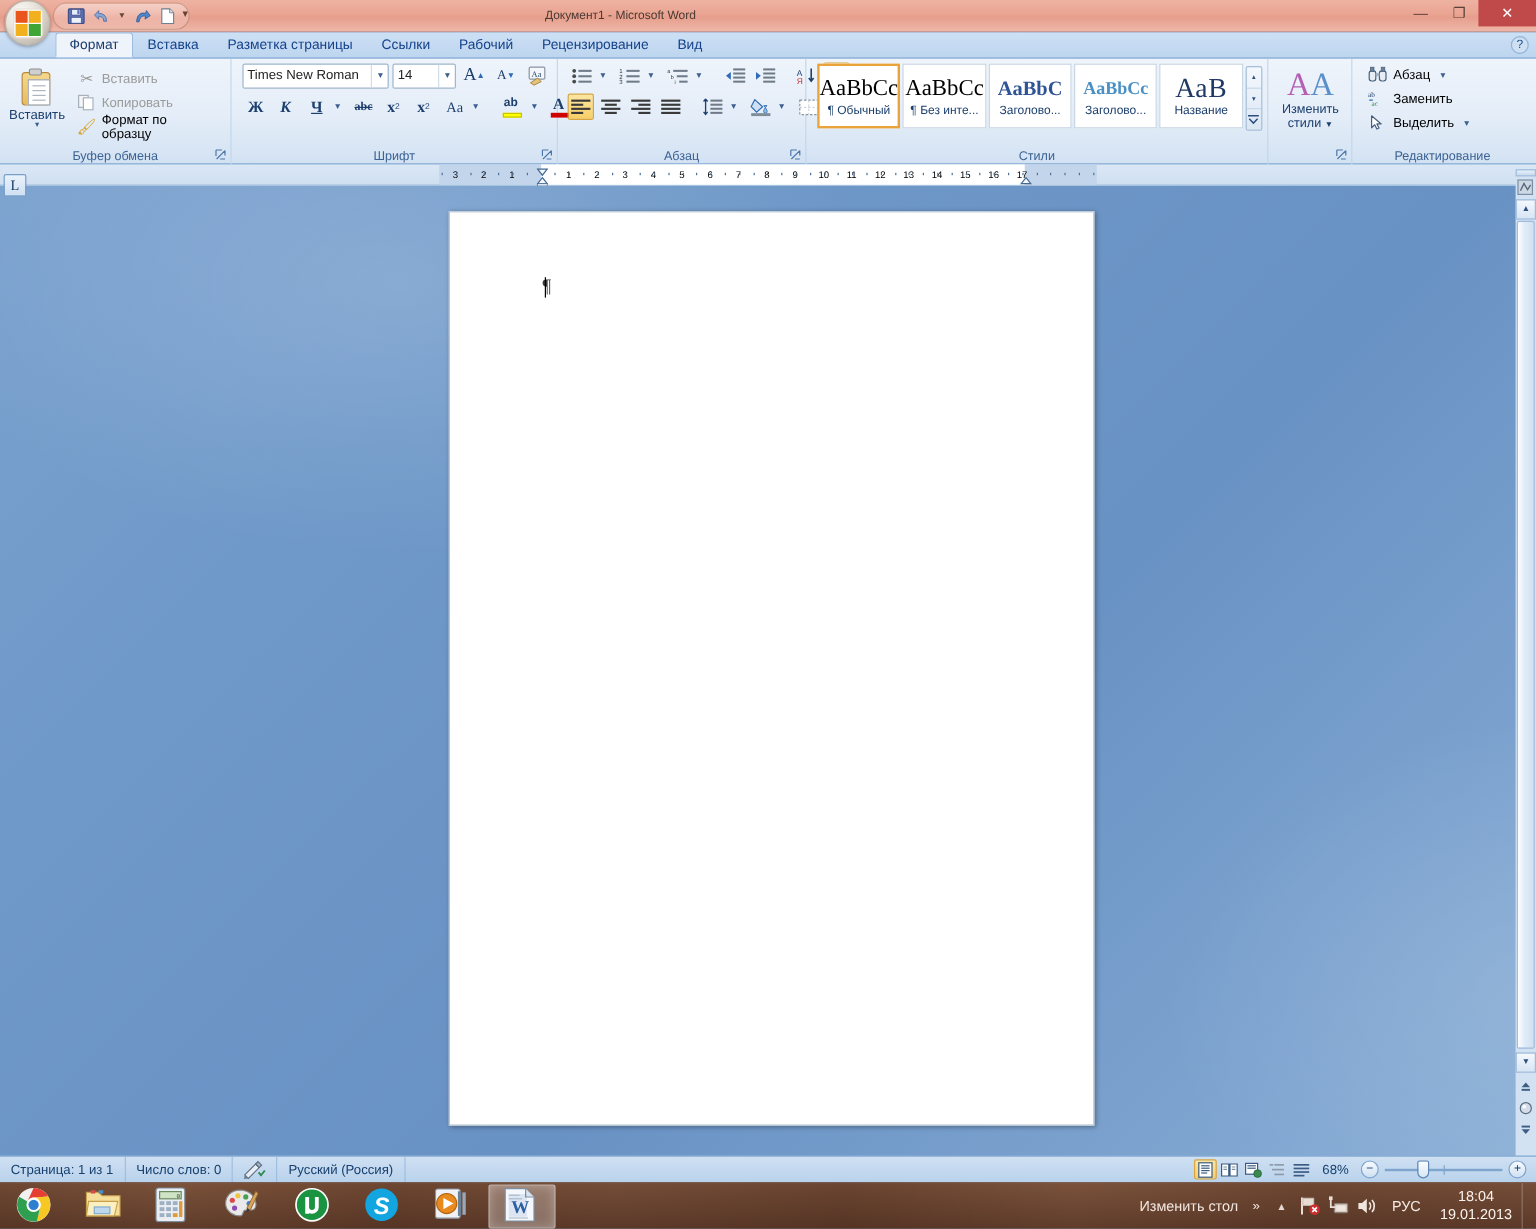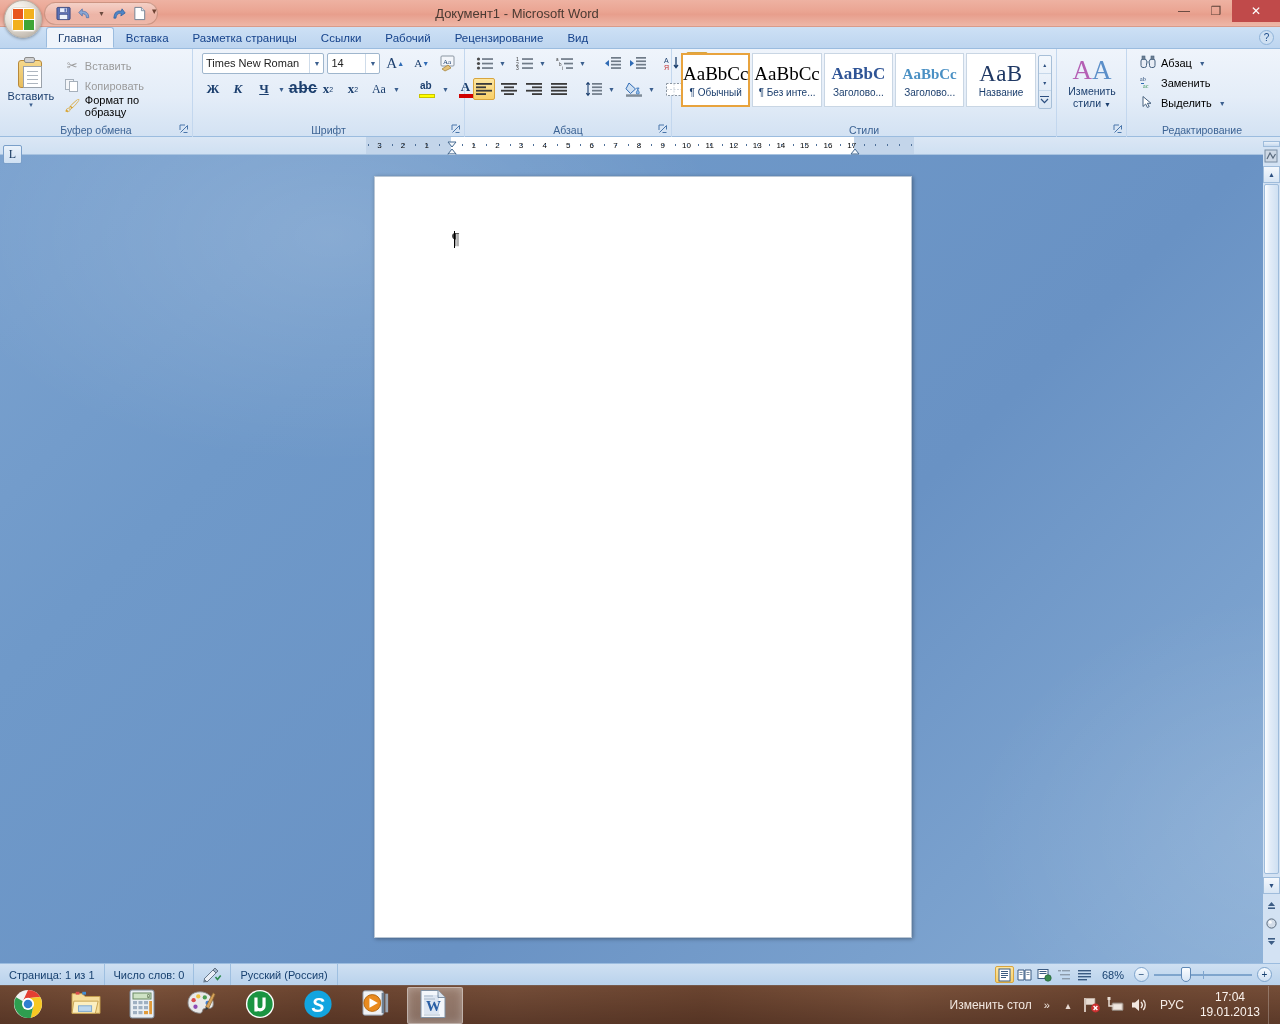--- a/index.html
+++ b/index.html
@@ -49,21 +49,21 @@
   .qat-btn {
     width: 20px; height: 19px; display: flex; align-items: center; justify-content: center;
     border-radius: 2px; cursor: default;
   }
   .qat-arrow { font-size: 7px; color: #6b4a3e; width: 9px; text-align: center; }
   .qat-caret {
     position: absolute; left: 152px; top: 6px; font-size: 9px; color: #6d4132;
   }
   .title-text {
     position: absolute; left: 0; top: 0; width: 1034px; height: 27px;
-    line-height: 27px; text-align: center; font-size: 13px; color: #4a3a33;
+    line-height: 27px; text-align: center; font-size: 10px; color: #4a3a33;
   }
   .wincontrols { position: absolute; right: 0; top: 0; height: 22px; display: flex; }
   .wc { width: 32px; height: 22px; display: flex; align-items: center; justify-content: center;
         font-size: 12px; color: #5a4038; }
   .wc.close { width: 48px; background: #c04a4a; color: #fff; }
 
   
   .tabstrip {
     position: absolute; left: 0; top: 27px; width: 1280px; height: 22px;
     background: linear-gradient(to bottom, #cde0f5 0%, #bdd5ef 100%);
@@ -170,21 +170,21 @@
   .btn.on { background: linear-gradient(to bottom,#fde6a0,#f8cf68); border-color: #d8a53e; }
   .btn .sub { font-size: 7px; vertical-align: super; }
   .btn .sub2 { font-size: 7px; vertical-align: sub; }
   .btn-split { display: flex; align-items: center; border: 1px solid transparent; border-radius: 2px; }
   .caret { font-size: 7px; color: #3b5f8f; padding: 0 3px; }
   .sep-v { width: 1px; height: 20px; background: #c3d7ee; margin: 0 3px; }
 
   .bold-x { font-family: "Liberation Serif", serif; font-weight: bold; font-size: 13px; }
   .ital-k { font-family: "Liberation Serif", serif; font-style: italic; font-weight: bold; font-size: 13px; }
   .und-u { font-family: "Liberation Serif", serif; font-weight: bold; font-size: 13px; text-decoration: underline; }
-  .strike { font-family: Liberation Mono, monospace; font-size: 16px; text-decoration: line-through; font-weight: bold; }
+  .strike { font-family: Liberation Serif, serif; font-size: 10px; text-decoration: line-through; font-weight: bold; }
 
   .hl-btn { position: relative; width: 21px; height: 21px; }
   .hl-btn .glyph { font-size: 10px; font-weight: bold; position: absolute; top: 1px; left: 3px; color: #1c3f6e; }
   .hl-btn .bar { position: absolute; left: 2px; bottom: 2px; width: 16px; height: 4px; background: #ffff00; border: 1px solid #c9c400; }
   .fc-btn { position: relative; width: 21px; height: 21px; }
   .fc-btn .glyph { font-size: 13px; font-weight: bold; position: absolute; top: 0px; left: 4px; color: #1c3f6e; font-family: "Liberation Serif", serif; }
   .fc-btn .bar { position: absolute; left: 2px; bottom: 2px; width: 16px; height: 4px; background: #d00000; }
   .pilcrow { font-size: 14px; color: #2c4f80; font-family: "Liberation Serif", serif; }
 
   
@@ -400,21 +400,21 @@
   </div>
 
   <div class="wincontrols">
     <div class="wc">—</div>
     <div class="wc">❐</div>
     <div class="wc close">✕</div>
   </div>
 </div>
 
 <div class="tabstrip">
-  <div class="tab active">Главная</div>
+  <div class="tab active">Формат</div>
   <div class="tab">Вставка</div>
   <div class="tab">Разметка страницы</div>
   <div class="tab">Ссылки</div>
   <div class="tab">Рабочий</div>
   <div class="tab">Рецензирование</div>
   <div class="tab">Вид</div>
   <div class="help-q">?</div>
 </div>
 
 <div class="ribbon">
@@ -1192,18 +1192,18 @@
     </div>
     <div class="tray-ico">
       <svg width="20" height="18" viewBox="0 0 20 18">
         <path d="M2 6.5 h3 L9 3 v12 L5 11.5 H2 Z" fill="#f0e6df"></path>
         <path d="M11 6 a4.5 4.5 0 0 1 0 6" stroke="#f0e6df" stroke-width="1.4" fill="none"></path>
         <path d="M13.3 4 a7.5 7.5 0 0 1 0 10" stroke="#f0e6df" stroke-width="1.4" fill="none"></path>
       </svg>
     </div>
     <div class="lang">РУС</div>
     <div class="clock">
-      <div>17:04</div>
+      <div>18:04</div>
       <div>19.01.2013</div>
     </div>
     <div class="showdesk"></div>
   </div>
 </div>
 
 </body></html>

